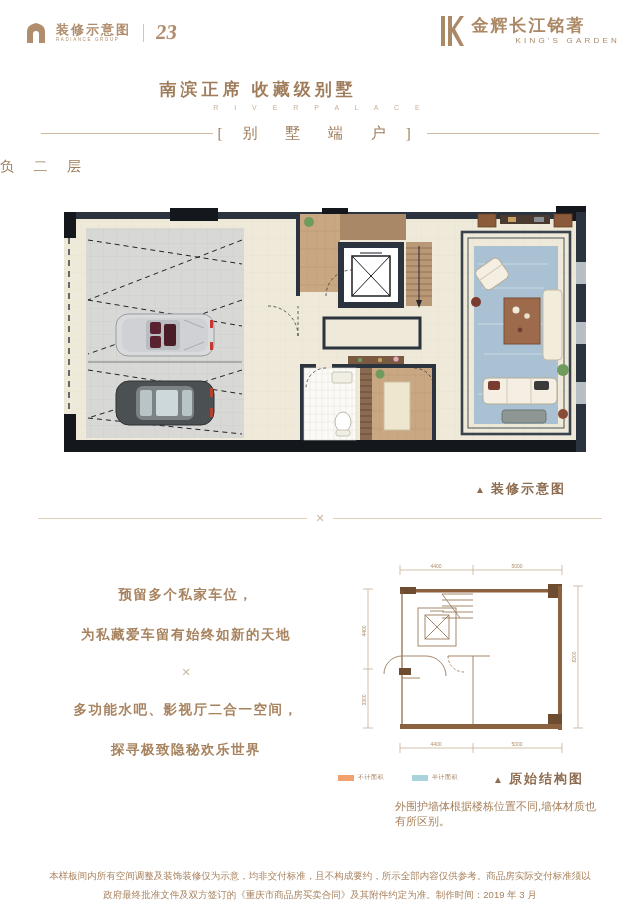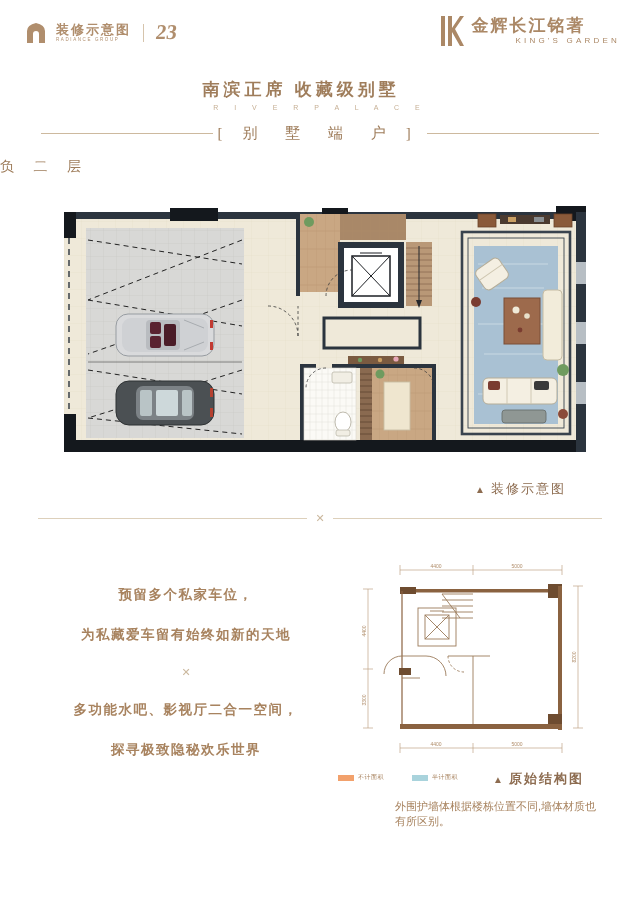--- a/index.html
+++ b/index.html
@@ -15,31 +15,31 @@
   .logo-left .bar{width:1px;height:18px;background:#d6c4ac;margin:0 4px;}
   .logo-left .anniv{font-size:21px;font-weight:800;color:#b08e6d;transform:skewX(-8deg);font-family:"Liberation Serif",serif;}
 
   .logo-right{right:20px;top:14px;display:flex;align-items:center;gap:7px;}
   .logo-right .txt{display:flex;flex-direction:column;line-height:1;}
   .logo-right .cn{font-family:"Liberation Serif",serif;font-weight:bold;font-size:17px;letter-spacing:2px;color:#ab8866;}
   .logo-right .en{font-size:8px;letter-spacing:3.2px;color:#ab8866;margin-top:3px;padding-left:44px;}
 
   
   .title{left:0;top:78px;width:516px;text-align:center;font-family:"Liberation Serif",serif;
-         font-weight:bold;font-size:17px;letter-spacing:4px;color:#9f7d5b;padding-left:43px;}
+         font-weight:bold;font-size:17px;letter-spacing:4px;color:#9f7d5b;}
   .subtitle{left:0;top:104px;width:640px;text-align:center;font-size:7px;letter-spacing:7px;color:#c6af94;}
   .banner{left:0;top:124px;width:640px;display:flex;align-items:center;justify-content:center;}
   .banner .rule{height:1px;background:#cdb99e;flex:0 0 172px;}
   .banner .btext{font-family:"Liberation Serif",serif;font-size:15px;color:#9f7d5b;letter-spacing:12px;
                  padding:0 4px;white-space:nowrap;}
   .floor-label{left:0;top:158px;width:640px;font-family:"Liberation Serif",serif;
                font-size:14px;letter-spacing:8px;color:#9f7d5b;}
 
   
-  .plan-caption{right:74px;top:480px;font-size:13px;font-weight:normal;letter-spacing:2px;color:#8d6c50;
+  .plan-caption{right:74px;top:480px;font-size:13px;font-weight:bold;letter-spacing:2px;color:#8d6c50;
                 font-family:"Liberation Serif",serif;text-align:center;}
   .plan-caption .tri{font-size:10px;margin-right:4px;}
   .struct-caption{right:56px;top:770px;font-size:13px;font-weight:bold;letter-spacing:2px;color:#8d6c50;
                   font-family:Liberation Sans, sans-serif;}
   .struct-caption .tri{font-size:10px;margin-right:4px;}
 
   
   .divider{left:38px;top:510px;width:564px;height:16px;display:flex;align-items:center;}
   .divider .line{flex:1;height:1px;background:#ddd0bb;}
   .divider .orn{color:#cbb89e;font-size:11px;padding:0 8px;line-height:1;}
@@ -389,14 +389,18 @@
       </svg>
       <span class="lab">半计面积</span>
     </span>
   </div>
 
   <div class="abs struct-caption">
     <span class="tri">▲</span><span>原始结构图</span>
   </div>
   <div class="abs struct-note">外围护墙体根据楼栋位置不同,墙体材质也有所区别。</div>
 
+  <div class="abs footer">
+    <div>本样板间内所有空间调整及装饰装修仅为示意，均非交付标准，且不构成要约，所示全部内容仅供参考。商品房实际交付标准须以</div>
+    <div>政府最终批准文件及双方签订的《重庆市商品房买卖合同》及其附件约定为准。制作时间：2019 年 3 月</div>
+  </div>
 
 </div>
 
 </body></html>

